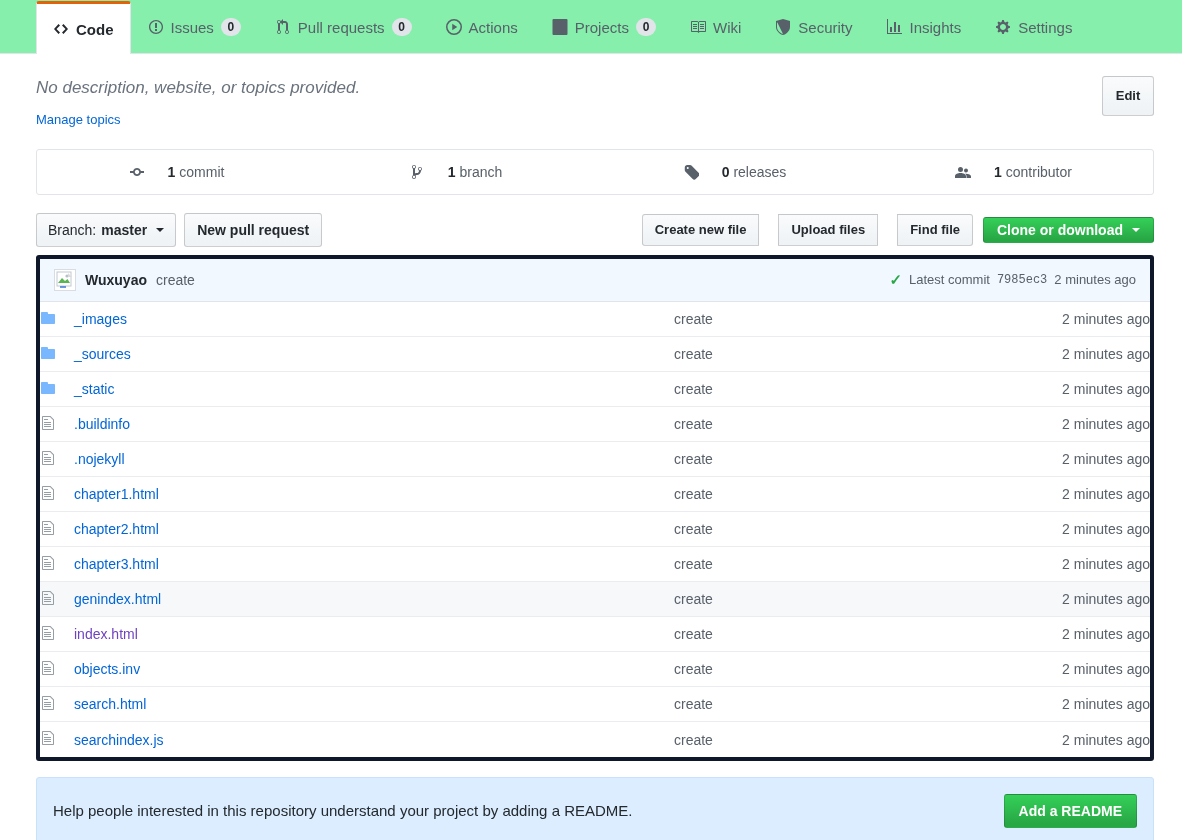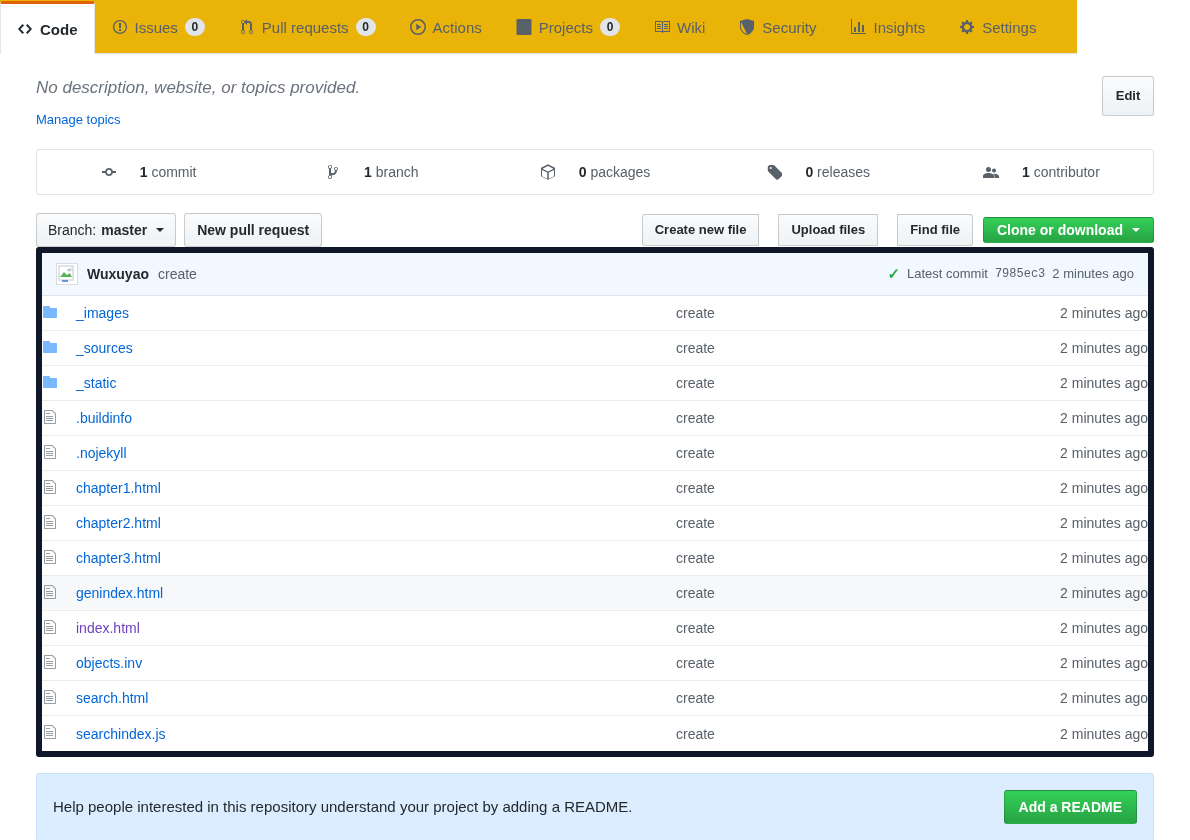--- a/index.html
+++ b/index.html
@@ -9,24 +9,25 @@
     background: #ffffff;
     font-family: "Liberation Sans", sans-serif;
     font-size: 14px;
     color: #24292e;
     overflow: hidden;
   }
   a { text-decoration: none; }
 
   
   .nav-wrap {
-    width: 1077px;
+    width: 1182px;
     border-bottom: 1px solid #e1e4e8;
-    background: #eab308;
+    background: #86efac;
     height: 54px;
+    padding-left: 36px;
     display: flex;
     align-items: flex-end;
   }
   .nav-tabs { display: flex; align-items: flex-end; height: 100%; }
   .tab {
     display: flex; align-items: center; gap: 7px;
     height: 53px;
     padding: 0 16px;
     color: #586069;
     font-size: 15px;
@@ -146,22 +147,22 @@
     border-top: 4px solid currentColor;
     margin-left: 4px;
     vertical-align: middle;
   }
   .btn-branch { padding: 6px 11px; font-size: 14px; }
   .btn-branch .bprefix { font-weight: normal; }
   .btn-npr { padding: 6px 12px; font-size: 14px; }
 
   
   .filebox {
-    margin-top: 0;
-    border: 6px solid #0f172a;
+    margin-top: 8px;
+    border: 4px solid #0f172a;
     border-radius: 3px;
     overflow: hidden;
   }
   .commit-header {
     background: #f1f8ff;
     border-bottom: 1px solid #e1e4e8;
     display: flex; align-items: center;
     justify-content: space-between;
     padding: 10px 14px;
     font-size: 14px;
@@ -315,28 +316,20 @@
         </span>
         <span class="num-label"><strong>1</strong> <span>commit</span></span>
       </a>
       <a href="#" class="num-item">
         <span class="ico" style="color:#586069">
           <svg width="16" height="16" viewBox="0 0 10 16" fill="currentColor">
             <path d="M10 5c0-1.11-.89-2-2-2a1.993 1.993 0 0 0-1 3.72v.3c-.02.52-.23.98-.63 1.38-.4.4-.86.61-1.38.63-.83.02-1.48.16-2 .45V4.72a1.993 1.993 0 0 0-1-3.72C.88 1 0 1.89 0 3a2 2 0 0 0 1 1.72v6.56c-.59.35-1 .99-1 1.72 0 1.11.89 2 2 2 1.11 0 2-.89 2-2 0-.53-.2-1-.53-1.36.09-.06.48-.41.59-.47.25-.11.56-.17.94-.17 1.05-.05 1.95-.45 2.75-1.25S8.95 7.77 9 6.73h-.02C9.59 6.37 10 5.73 10 5zM2 1.8c.66 0 1.2.55 1.2 1.2 0 .65-.55 1.2-1.2 1.2C1.35 4.2.8 3.65.8 3c0-.65.55-1.2 1.2-1.2zm0 12.41c-.66 0-1.2-.55-1.2-1.2 0-.65.55-1.2 1.2-1.2.65 0 1.2.55 1.2 1.2 0 .65-.55 1.2-1.2 1.2zm6-8c-.66 0-1.2-.55-1.2-1.2 0-.65.55-1.2 1.2-1.2.65 0 1.2.55 1.2 1.2 0 .65-.55 1.2-1.2 1.2z"></path>
           </svg>
         </span>
         <span class="num-label"><strong>1</strong> <span>branch</span></span>
-      </a>
-      <a href="#" class="num-item">
-        <span class="ico" style="color:#586069">
-          <svg width="16" height="16" viewBox="0 0 16 16" fill="currentColor">
-            <path d="M8 .25l7 3.5v8.5l-7 3.5-7-3.5v-8.5L8 .25zm0 1.68L2.5 4.68 8 7.43l5.5-2.75L8 1.93zM2 5.93v6.2l5.25 2.63V8.56L2 5.93zm6.75 8.83L14 12.13v-6.2L8.75 8.56v6.2z"></path>
-          </svg>
-        </span>
-        <span class="num-label"><strong>0</strong> <span>packages</span></span>
       </a>
       <a href="#" class="num-item">
         <span class="ico" style="color:#586069">
           <svg width="16" height="16" viewBox="0 0 14 16" fill="currentColor">
             <path d="M7.685 1.72a2.49 2.49 0 0 0-1.76-.726H3.townsend 3.25c-1.368 0-2.487 1.12-2.487 2.488v2.614c0 .66.26 1.29.726 1.76l6.953 6.954A2.488 2.488 0 0 0 12.2 14.2l2.6-2.6a2.488 2.488 0 0 0 0-3.52L7.685 1.72z"></path>
             <path d="M7.685 1.72A2.49 2.49 0 0 0 5.925.994H3.25C1.882.994.763 2.114.763 3.482v2.614c0 .66.26 1.29.726 1.76l6.953 6.954a2.488 2.488 0 0 0 3.52 0l2.6-2.6a2.488 2.488 0 0 0 0-3.52L7.685 1.72zM3.75 5a1 1 0 1 1 0-2 1 1 0 0 1 0 2z"></path>
           </svg>
         </span>
         <span class="num-label"><strong>0</strong> <span>releases</span></span>
       </a>

